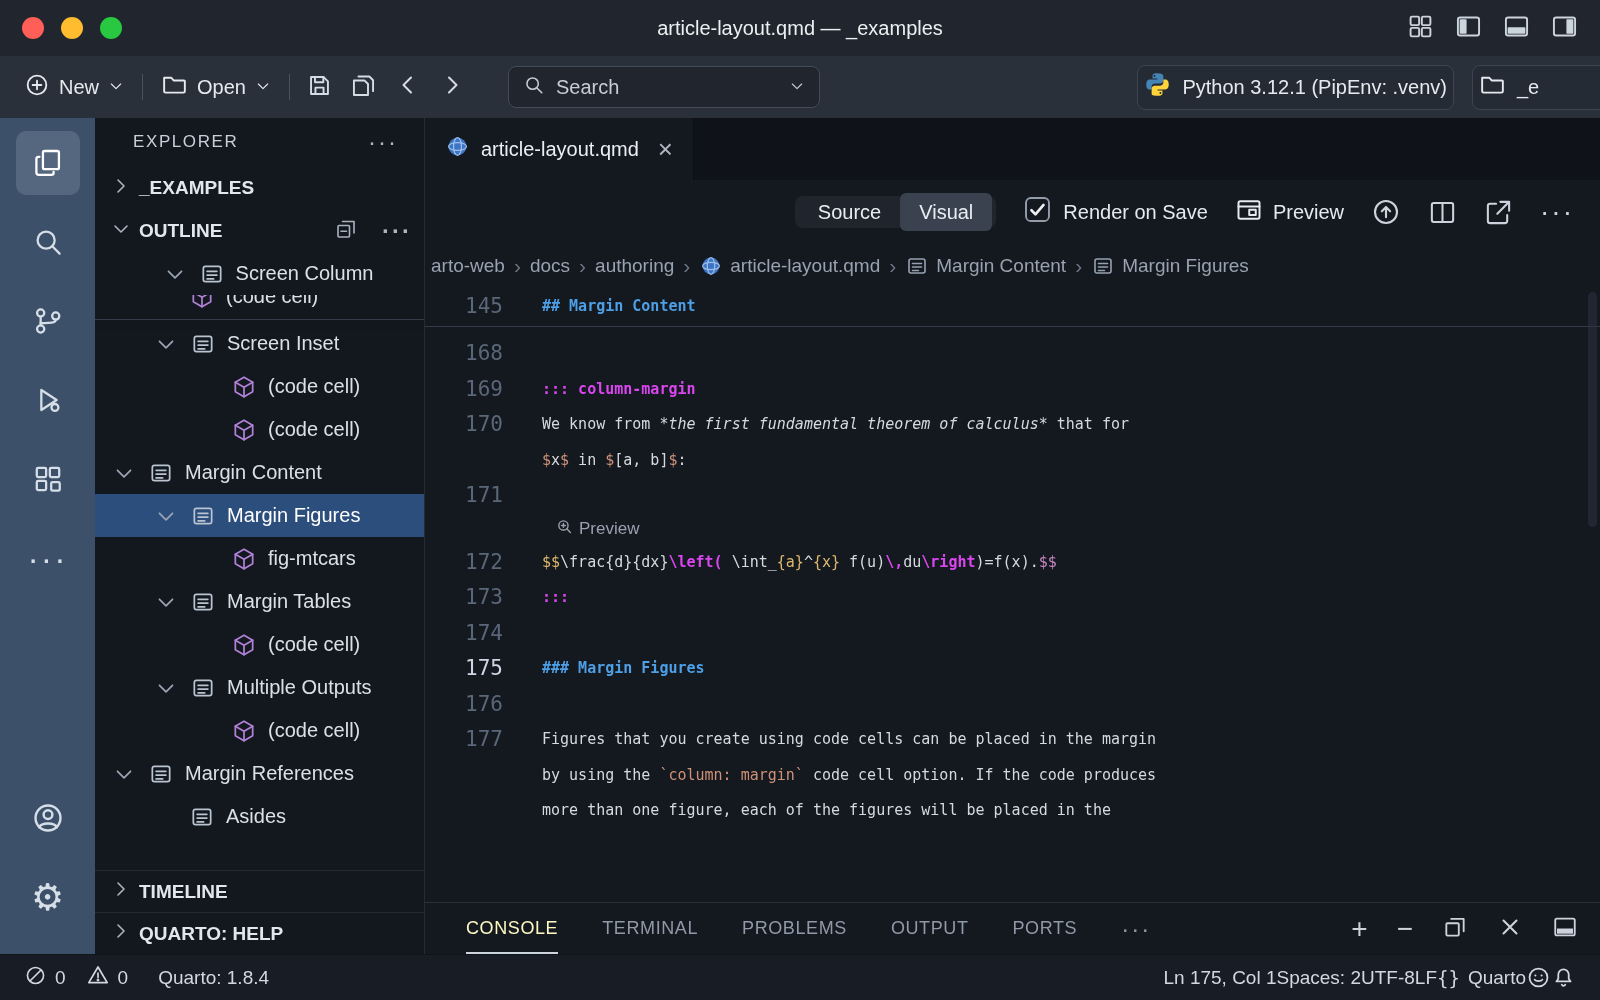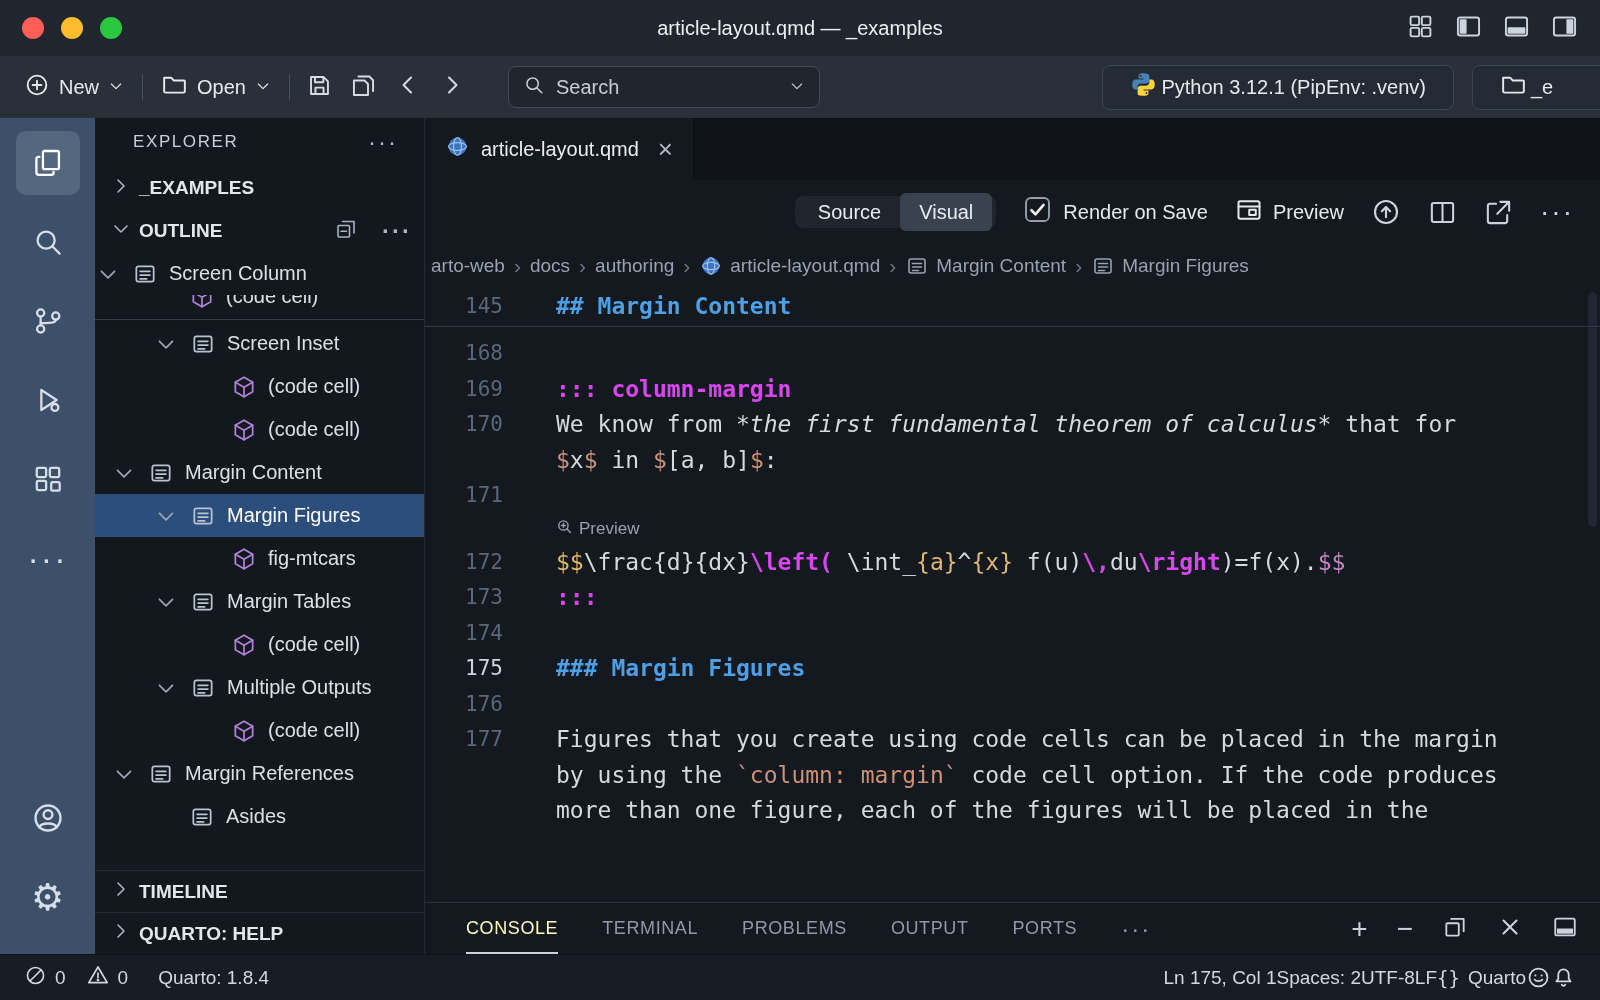--- a/index.html
+++ b/index.html
@@ -34,21 +34,21 @@
   .win-title{position:absolute;left:0;right:0;text-align:center;font-size:20px;color:#eceef2;pointer-events:none}
   .tb-icons{margin-left:auto;display:flex;gap:21px;color:#ccd4de}
 
   
   .toolbar{height:62px;background:var(--toolbar);display:flex;align-items:center;padding:0 14px;flex:none;overflow:hidden}
   .tb-btn{display:flex;align-items:center;gap:9px;color:var(--text);font-size:20px;padding:0 10px;height:44px;border-radius:6px;cursor:pointer}
   .tb-iconbtn{display:flex;align-items:center;justify-content:center;width:44px;height:44px;color:#d6dce4;cursor:pointer}
   .tb-sep{width:1px;height:26px;background:#4a5260;margin:0 8px;flex:none}
   .searchbox{width:312px;height:42px;margin-left:34px;border-radius:8px;background:#20252e;border:1px solid #434b58;display:flex;align-items:center;padding:0 14px;gap:11px;color:#c6cdd7;font-size:20px;cursor:pointer}
   .searchbox .grow{flex:1}
-  .pillbtn{height:45px;border-radius:8px;background:#252b34;border:1px solid #3d4552;display:flex;align-items:center;gap:4px;padding:0 27px;font-size:20px;color:var(--text);cursor:pointer;flex:none}
+  .pillbtn{height:45px;border-radius:8px;background:#252b34;border:1px solid #3d4552;display:flex;align-items:center;gap:11px;padding:0 6px;font-size:20px;color:var(--text);cursor:pointer;flex:none}
   .interp{margin-left:auto}
   .folderbtn{margin-left:18px;width:150px;margin-right:-36px}
 
   
   .main{flex:1;display:flex;min-height:0}
 
   
   .activitybar{width:95px;background:var(--activity);display:flex;flex-direction:column;align-items:center;padding:13px 0 10px;flex:none}
   .act{width:64px;height:64px;margin-bottom:15px;border-radius:10px;display:flex;align-items:center;justify-content:center;color:#d6dee8;cursor:pointer}
   .act.active{background:var(--activity-active);color:#fff}
@@ -98,21 +98,21 @@
   .crumb .sec{color:#97a2b1}
   .bc-sep{color:#6d7786;font-size:21px}
 
   
   .codearea{flex:1;position:relative;overflow:hidden;font-family:"DejaVu Sans Mono",monospace;min-height:0}
   .sticky-line{border-bottom:1px solid #333b48;background:var(--editor);padding-bottom:2px}
   .code-rows{padding-top:9px}
   .code-row{height:35.5px;display:flex;align-items:center}
   .gutter{width:78px;flex:none;text-align:right;color:var(--linenum);font-size:21px}
   .gutter.active{color:#ccd5e2}
-  .ct{margin-left:53px;white-space:pre;font-size:23px;letter-spacing:0}
+  .ct{margin-left:39px;white-space:pre;font-size:15px;letter-spacing:0}
   .tk-txt{color:#d6dade}
   .tk-ital{color:#d6dade;font-style:italic}
   .tk-hd{color:#4d9fe6;font-weight:bold}
   .tk-blue{color:#d946ef;font-weight:bold}
   .tk-org{color:#ce9178}
   .tk-yel{color:#dfb86d}
   .tk-mag{color:#c586c0}
   .lens-row{height:31px;margin-left:131px;display:flex;align-items:center;gap:6px;color:#98a1ae;font-family:"Liberation Sans",sans-serif;font-size:17px;cursor:pointer}
   .vscroll{position:absolute;top:4px;right:3px;width:9px;height:235px;background:#2c3442;border-radius:5px;opacity:.55}
 
@@ -305,21 +305,21 @@
         <span class="hdr-icons">
           <span><svg class="tic" style="width:24px;height:24px" viewBox="0 0 24 24">
                 <path d="M8.5 4.5H20v11.5"></path>
                 <rect x="4" y="8.5" width="11.5" height="11.5" rx="1"></rect>
                 <path d="M7 14.2h5.5"></path>
               </svg></span>
           <span class="hdr-dots">···</span>
         </span>
       </div>
       <div class="tree">
-          <div class="tree-row" style="">
+          <div class="tree-row" style="padding-left: 16px; justify-content: center;">
             <svg class="tic chev" viewBox="0 0 24 24">
               <path d="M6 9.5l6 6 6-6"></path>
             </svg>
             <svg class="tic sec" viewBox="0 0 24 24">
               <rect x="4" y="5" width="16" height="14" rx="2"></rect>
               <path d="M7.5 9.5h9M7.5 13h9M7.5 16.5h6"></path>
             </svg>
             <span>Screen Column</span>
           </div>
           <div class="clip-row">

